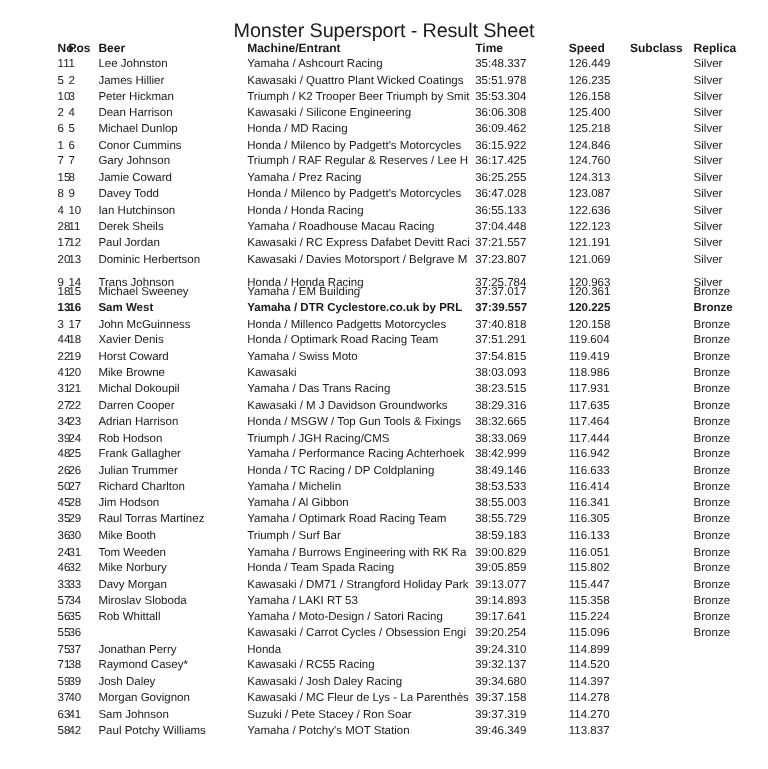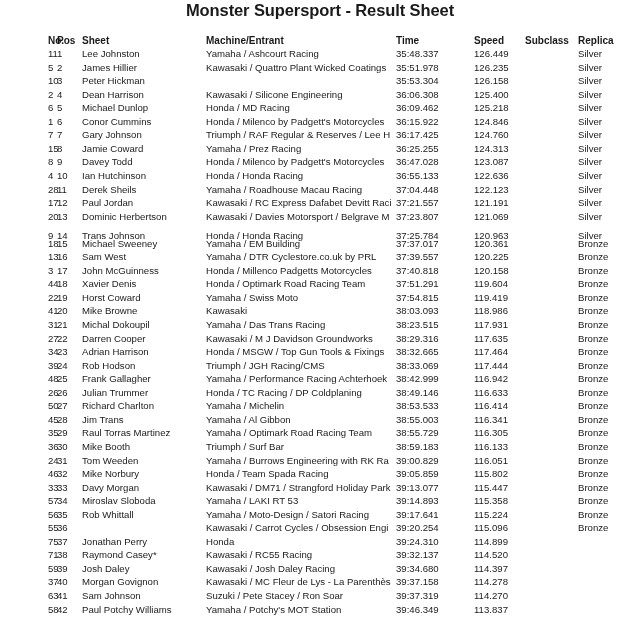--- a/index.html
+++ b/index.html
@@ -1,19 +1,19 @@
 <!DOCTYPE html>
 <html><head>
 <meta charset="utf-8">
 <style>
   html, body { margin: 0; padding: 0; background: #ffffff; }
   body { width: 640px; height: 641px; position: relative; overflow: hidden;
          font-family: "Liberation Sans", sans-serif; color: #1a1a1a; }
-  .title { position: absolute; left: 0; width: 640px; top: 0px; text-align: center;
-           font-size: 16.5px; font-weight: bold; letter-spacing: -0.1px; line-height: 20px; }
+  .title { position: absolute; left: 0; width: 640px; top: 16px; text-align: center;
+           font-size: 16.5px; font-weight: normal; letter-spacing: -0.1px; line-height: 20px; }
   .hdr, .row { position: absolute; left: 0; width: 640px; height: 13.55px; font-size: 9.6px; line-height: 13.55px; white-space: nowrap; }
   .hdr { top: 34px; font-weight: bold; font-size: 10px; }
   .c { position: absolute; top: 0; overflow: hidden; }
   .pos { left: 17px; width: 30px; padding-left: 40px; }
   .no { left: 48px; width: 32px; }
   .rider { left: 82px; width: 122px; }
   .mach { left: 206px; width: 186px; }
   .time { left: 396px; width: 74px; }
   .speed { left: 474px; width: 50px; }
   .sub { left: 525px; width: 52px; }
@@ -21,21 +21,21 @@
   #rows { position: absolute; left: 0; top: 47px; width: 640px; }
 </style>
 </head>
 <body>
 
 <div class="title">Monster Supersport - Result Sheet</div>
 
 <div class="hdr">
   <span class="c pos">Pos</span>
   <span class="c no">No.</span>
-  <span class="c rider">Sheet</span>
+  <span class="c rider">Beer</span>
   <span class="c mach">Machine/Entrant</span>
   <span class="c time">Time</span>
   <span class="c speed">Speed</span>
   <span class="c sub">Subclass</span>
   <span class="c rep">Replica</span>
 </div>
 
 <div id="rows">
     <div class="row" style="top: 0px;">
       <span class="c pos">1</span>
@@ -54,20 +54,21 @@
       <span class="c mach">Kawasaki / Quattro Plant Wicked Coatings</span>
       <span class="c time">35:51.978</span>
       <span class="c speed">126.235</span>
       <span class="c sub"></span>
       <span class="c rep">Silver</span>
     </div>
     <div class="row" style="top: 27.1px;">
       <span class="c pos">3</span>
       <span class="c no">10</span>
       <span class="c rider">Peter Hickman</span>
+      <span class="c mach">Triumph / K2 Trooper Beer Triumph by Smit</span>
       <span class="c time">35:53.304</span>
       <span class="c speed">126.158</span>
       <span class="c sub"></span>
       <span class="c rep">Silver</span>
     </div>
     <div class="row" style="top: 40.65px;">
       <span class="c pos">4</span>
       <span class="c no">2</span>
       <span class="c rider">Dean Harrison</span>
       <span class="c mach">Kawasaki / Silicone Engineering</span>
@@ -179,21 +180,21 @@
     <div class="row" style="top: 189.7px;">
       <span class="c pos">15</span>
       <span class="c no">18</span>
       <span class="c rider">Michael Sweeney</span>
       <span class="c mach">Yamaha / EM Building</span>
       <span class="c time">37:37.017</span>
       <span class="c speed">120.361</span>
       <span class="c sub"></span>
       <span class="c rep">Bronze</span>
     </div>
-    <div class="row" style="top: 203.25px;">
+    <div class="row" style="top: 203.25px; font-weight: bold;">
       <span class="c pos">16</span>
       <span class="c no">13</span>
       <span class="c rider">Sam West</span>
       <span class="c mach">Yamaha / DTR Cyclestore.co.uk by PRL</span>
       <span class="c time">37:39.557</span>
       <span class="c speed">120.225</span>
       <span class="c sub"></span>
       <span class="c rep">Bronze</span>
     </div>
     <div class="row" style="top: 216.8px;">
@@ -302,21 +303,21 @@
       <span class="c rider">Richard Charlton</span>
       <span class="c mach">Yamaha / Michelin</span>
       <span class="c time">38:53.533</span>
       <span class="c speed">116.414</span>
       <span class="c sub"></span>
       <span class="c rep">Bronze</span>
     </div>
     <div class="row" style="top: 365.85px;">
       <span class="c pos">28</span>
       <span class="c no">45</span>
-      <span class="c rider">Jim Trans</span>
+      <span class="c rider">Jim Hodson</span>
       <span class="c mach">Yamaha / Al Gibbon</span>
       <span class="c time">38:55.003</span>
       <span class="c speed">116.341</span>
       <span class="c sub"></span>
       <span class="c rep">Bronze</span>
     </div>
     <div class="row" style="top: 379.4px;">
       <span class="c pos">29</span>
       <span class="c no">35</span>
       <span class="c rider">Raul Torras Martinez</span>

